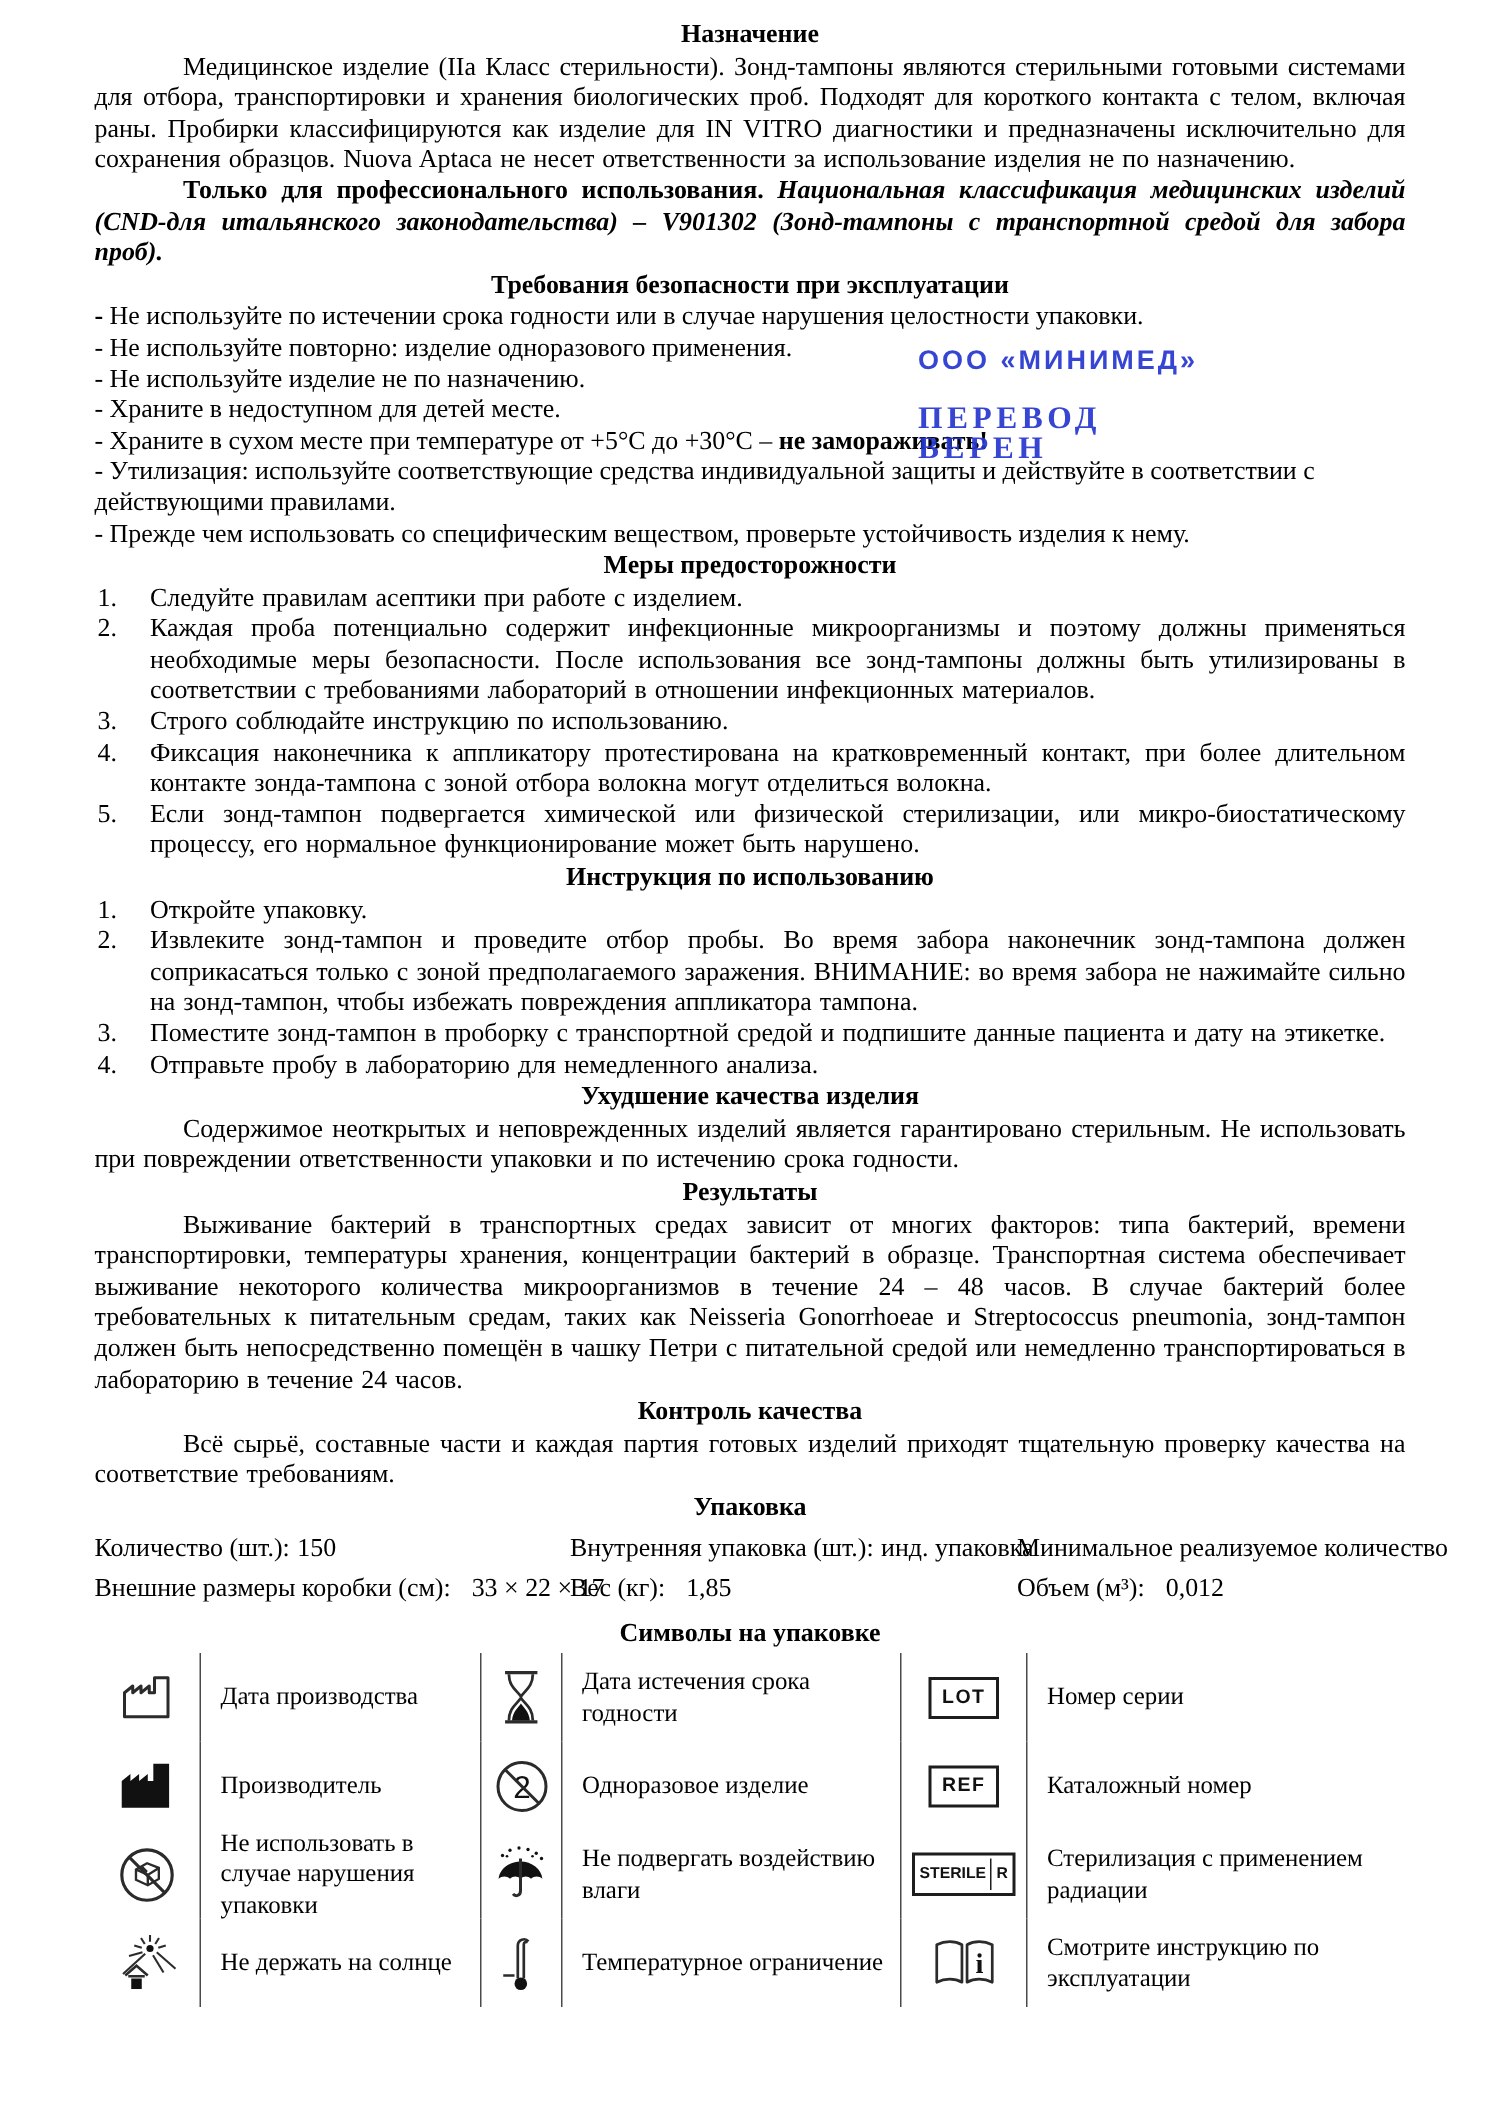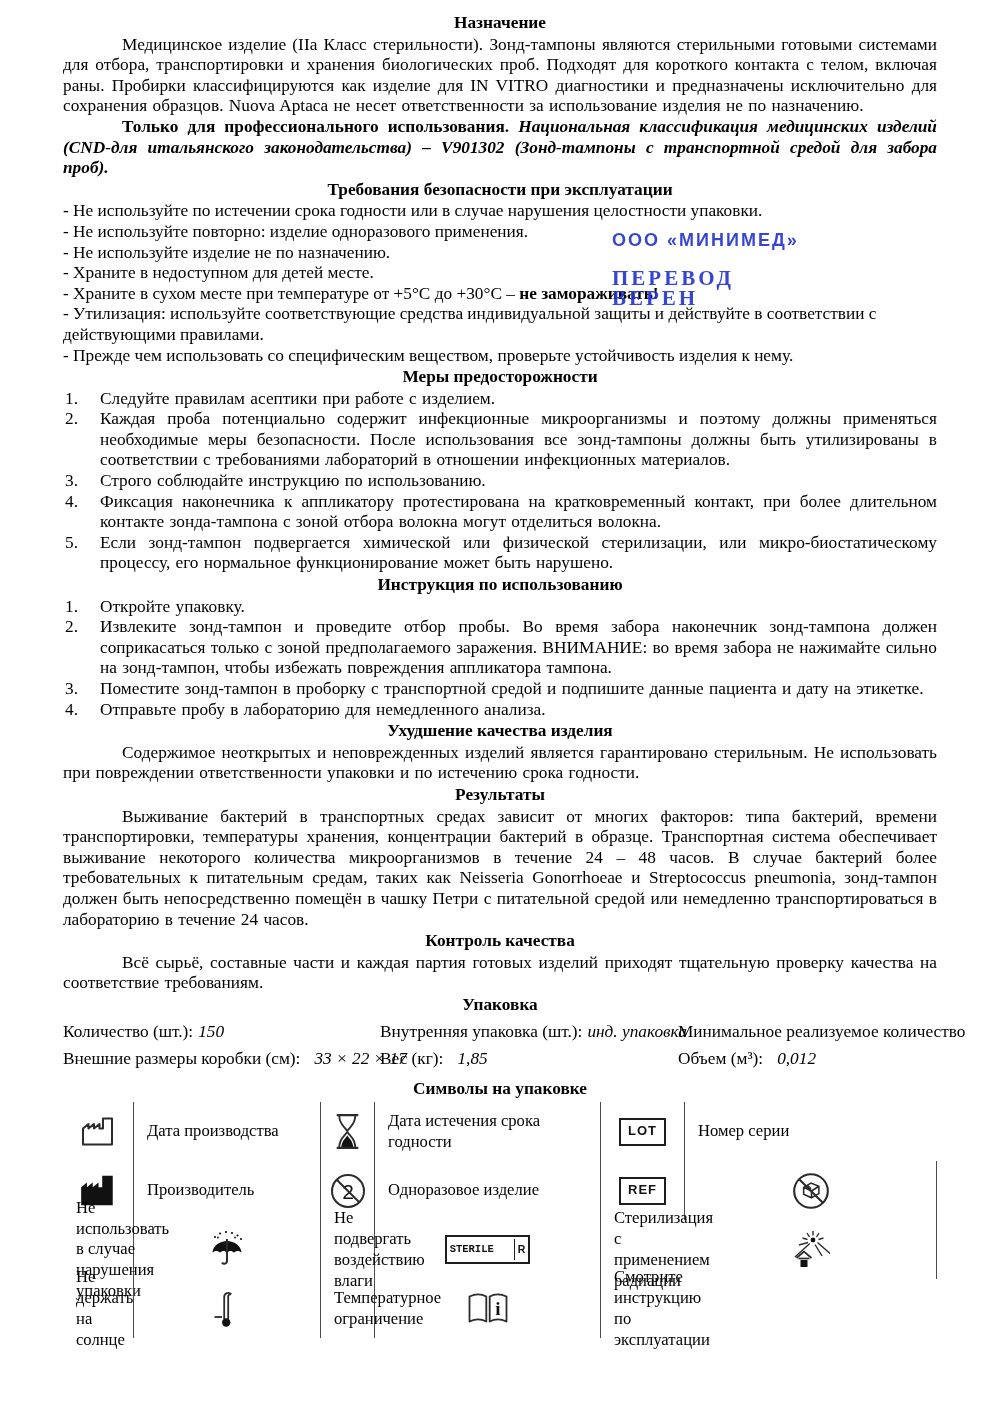--- a/index.html
+++ b/index.html
@@ -20,37 +20,37 @@
   .stamp{
     position:absolute;left:612px;top:230px;width:190px;text-align:left;
     font-family:"Liberation Sans","DejaVu Sans",sans-serif;font-weight:bold;
     opacity:.92;
   }
   .stamp .s1{font-size:18px;letter-spacing:2px;display:block;}
   .stamp .s2{font-size:21px;letter-spacing:3px;word-spacing:14px;display:block;margin-top:17px;font-family:Liberation Serif, serif;}
   
   .pack{display:grid;grid-template-columns:317px 298px 1fr;margin-top:6px;margin-bottom:2px;}
   .pack p{margin:0 0 7px 0;white-space:nowrap;}
-  .pv{margin-left:5px;font-style:italic;}
+  .pv{margin-left:5px;}
   .sp2{margin-left:14px;}
   .vol{margin-top:4px;}
   
   .symtable{
     display:grid;grid-template-columns:71px 187px 54px 226px 84px 1fr;
     grid-auto-rows:59px;margin-top:3px;
   }
   .icell{display:flex;align-items:center;justify-content:center;border-right:1.6px solid #4a4a4a;}
   .lcell{display:flex;align-items:center;padding-left:13px;font-size:16.6px;line-height:1.25;box-sizing:border-box;}
   .lcell.br{border-right:1.6px solid #4a4a4a;}
   .codebox{
     border:2.6px solid #1d1d1d;font-family:"Liberation Sans","DejaVu Sans",sans-serif;
     font-weight:bold;font-size:13px;letter-spacing:1px;padding:1px 7px 2px;color:#111;
   }
   .codebox.small{font-size:10.5px;letter-spacing:0;padding:2px 3px;display:flex;align-items:center;border-width:2px;}
-  .codebox.small .w1{border-right:1.8px solid #1d1d1d;padding-right:20px;margin-right:3px;font-family:Liberation Mono, monospace;}
+  .codebox.small .w1{border-right:1.8px solid #1d1d1d;padding-right:3px;margin-right:3px;}
   svg{display:block;}
   .ic-stroke{stroke:#2b2b2b;fill:none;}
 </style>
 </head>
 <body>
 
 <div class="page">
 
   <div class="stamp" style="color: rgb(37, 55, 207);">
     <span class="s1">ООО «МИНИМЕД»</span>
@@ -151,20 +151,23 @@
         <text x="20" y="27.5" text-anchor="middle" font-family="Liberation Sans, sans-serif" font-size="21" fill="#111">2</text>
         <path class="ic-stroke" stroke-width="2" d="M9 9 L31 31"></path>
       </svg>
     </div>
     <div class="lcell br">
         <span>Одноразовое изделие</span>
       </div>
     <div class="icell">
       <div class="codebox">REF</div>
     </div>
+    <div class="lcell">
+        <span>Каталожный номер</span>
+      </div>
 
     <div class="icell">
       <svg width="42" height="42" viewBox="0 0 40 40">
         <circle class="ic-stroke" stroke-width="2" cx="20" cy="20" r="16"></circle>
         <path class="ic-stroke" stroke-width="1.5" d="M13 16.5 L20 12.5 L27.5 15.5 L27.5 22.5 L20.5 26.5 L13 23 Z M13 16.5 L20.5 20 L27.5 15.5 M20.5 20 L20.5 26.5 M16.5 14.5 L20 18"></path>
         <path class="ic-stroke" stroke-width="2" d="M9 9 L31 31"></path>
       </svg>
     </div>
     <div class="lcell br">
         <span>Не использовать в случае нарушения упаковки</span>

